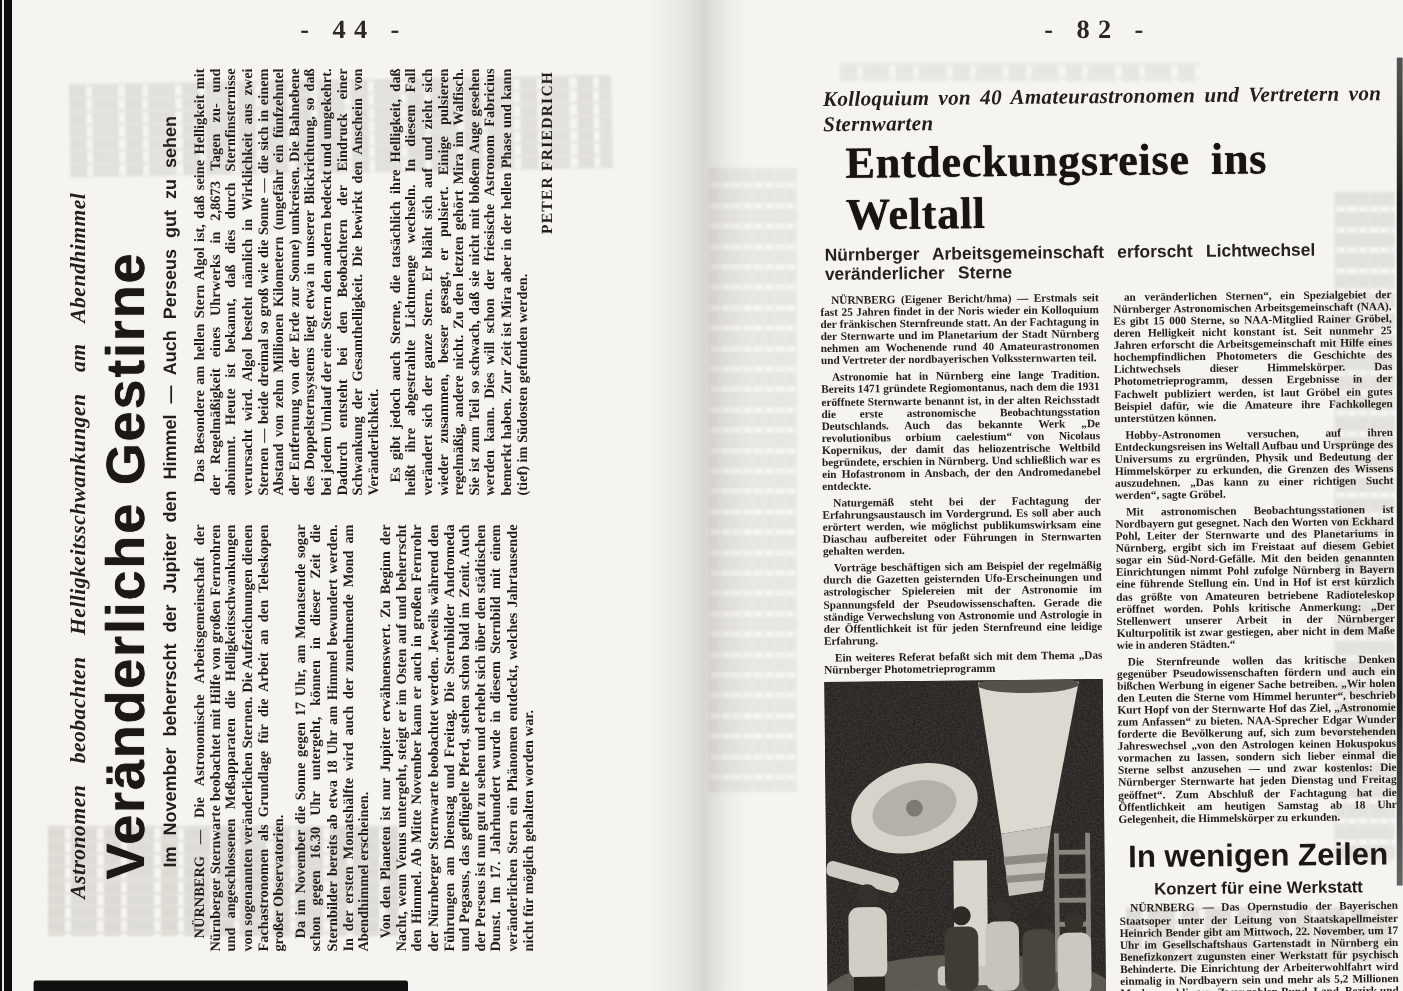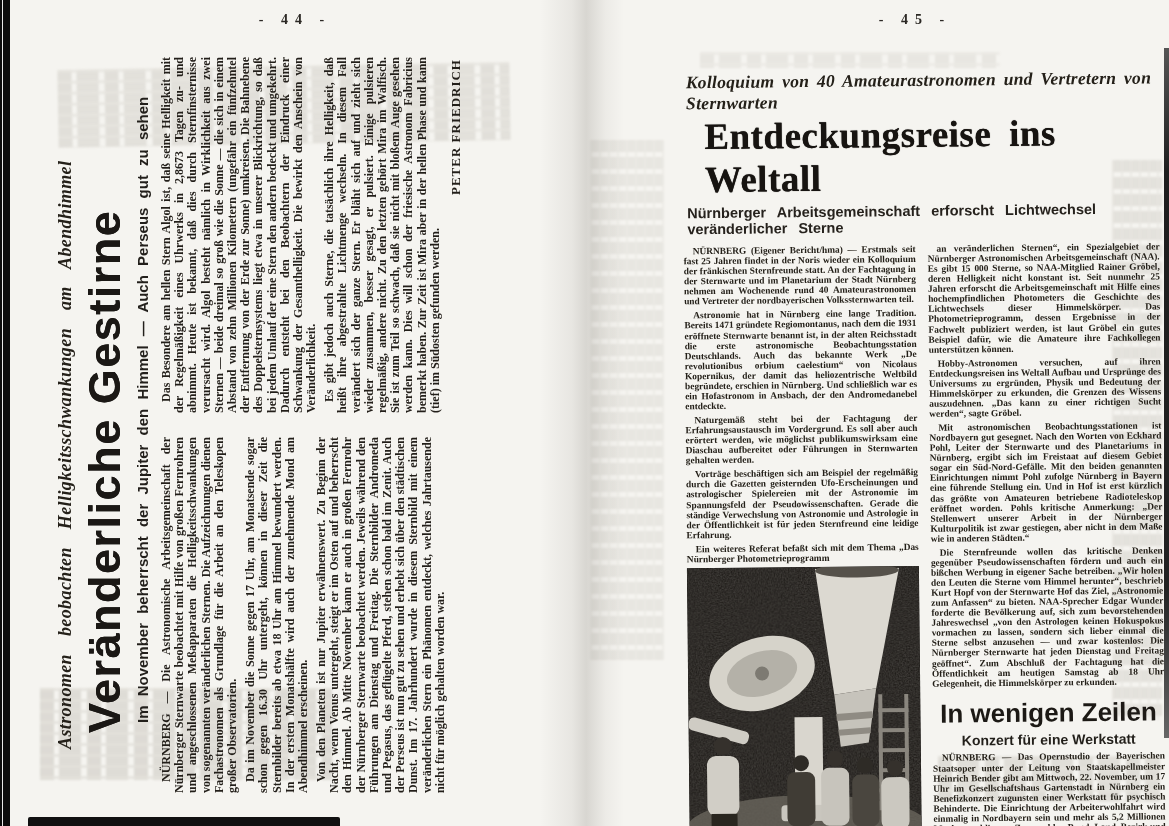--- a/index.html
+++ b/index.html
@@ -34,21 +34,21 @@
     background-blend-mode:screen;opacity:.18;
   }
   .ghost.v{
     background:
       repeating-linear-gradient(180deg,rgba(125,118,104,.9) 0 12px,transparent 12px 17px),
       repeating-linear-gradient(90deg,rgba(125,118,104,.55) 0 2.4px,transparent 2.4px 9px);
   }
   
   .page-number{
     position:absolute;top:12px;z-index:2;width:140px;text-align:center;
-    font-size:14px;font-weight:700;letter-spacing:7px;color:#2b2824;
+    font-size:22px;font-weight:700;letter-spacing:7px;color:#2b2824;
   }
   #pn-left{left:225px;}
   #pn-right{left:845px;}
   
   .lp-wrapper{position:absolute;left:55px;top:56px;width:472px;height:737px;z-index:2;}
   .lp-rotated{
     width:737px;height:472px;
     transform:translateY(737px) rotate(-90deg);transform-origin:0 0;
   }
   .lp-kicker{
@@ -117,21 +117,21 @@
 <div class="spine-shadow"></div>
 
 <div class="ghost" style="left:58px;top:66px;width:452px;height:78px;transform:rotate(-1deg);"></div>
 <div class="ghost" style="left:40px;top:688px;width:292px;height:92px;opacity:.22;"></div>
 <div class="ghost v" style="left:590px;top:140px;width:74px;height:520px;opacity:.12;"></div>
 <div class="ghost v" style="left:1112px;top:160px;width:50px;height:560px;opacity:.16;"></div>
 <div class="ghost" style="left:938px;top:756px;width:222px;height:46px;opacity:.2;"></div>
 <div class="ghost" style="left:700px;top:52px;width:300px;height:16px;opacity:.12;"></div>
 
 <div class="page-number" id="pn-left">- 44 -</div>
-<div class="page-number" id="pn-right">- 45 -</div>
+<div class="page-number" id="pn-right">- 82 -</div>
 
 <div class="lp-wrapper">
   <div class="lp-rotated">
     <div class="lp-kicker">Astronomen beobachten Helligkeitsschwankungen am Abendhimmel</div>
     <div class="lp-headline">Veränderliche Gestirne</div>
     <div class="lp-subhead">Im November beherrscht der Jupiter den Himmel — Auch Perseus gut zu sehen</div>
     <div class="lp-cols">
       <div class="lp-col">
         <p>NÜRNBERG — Die Astronomische Arbeitsgemeinschaft der Nürnberger Sternwarte beobachtet mit Hilfe von großen Fernrohren und angeschlossenen Meßapparaten die Helligkeitsschwankungen von sogenannten veränderlichen Sternen. Die Aufzeichnungen dienen Fachastronomen als Grundlage für die Arbeit an den Teleskopen großer Observatorien.</p>
         <p>Da im November die Sonne gegen 17 Uhr, am Monatsende sogar schon gegen 16.30 Uhr untergeht, können in dieser Zeit die Sternbilder bereits ab etwa 18 Uhr am Himmel bewundert werden. In der ersten Monatshälfte wird auch der zunehmende Mond am Abendhimmel erscheinen.</p>

